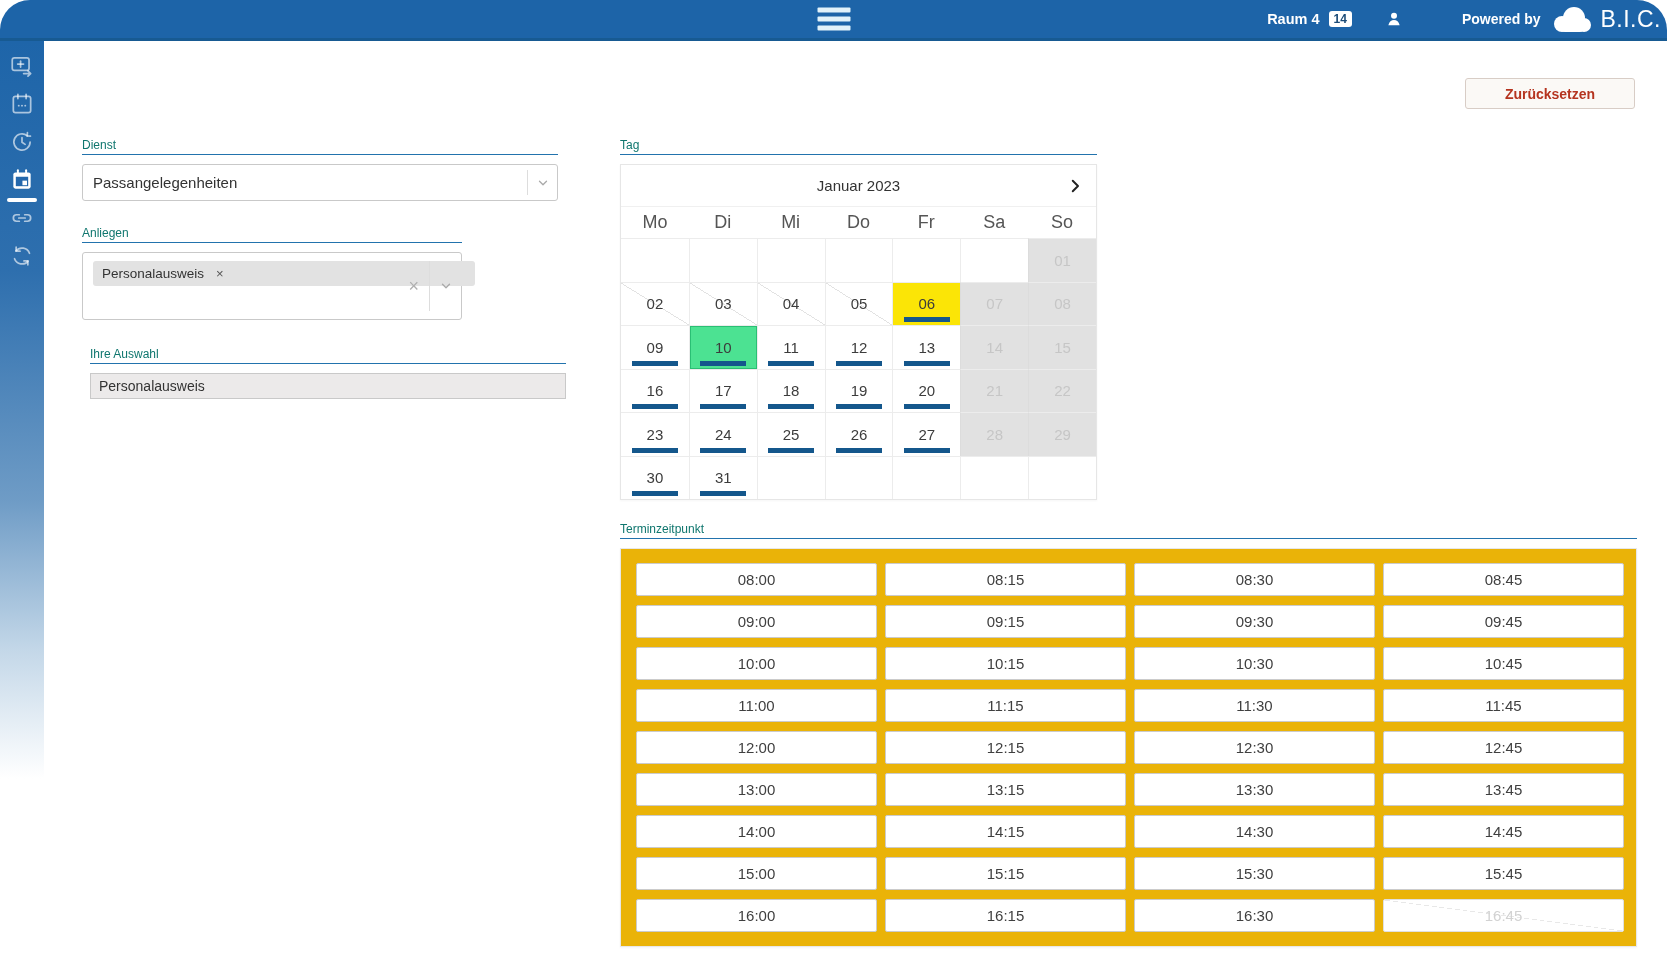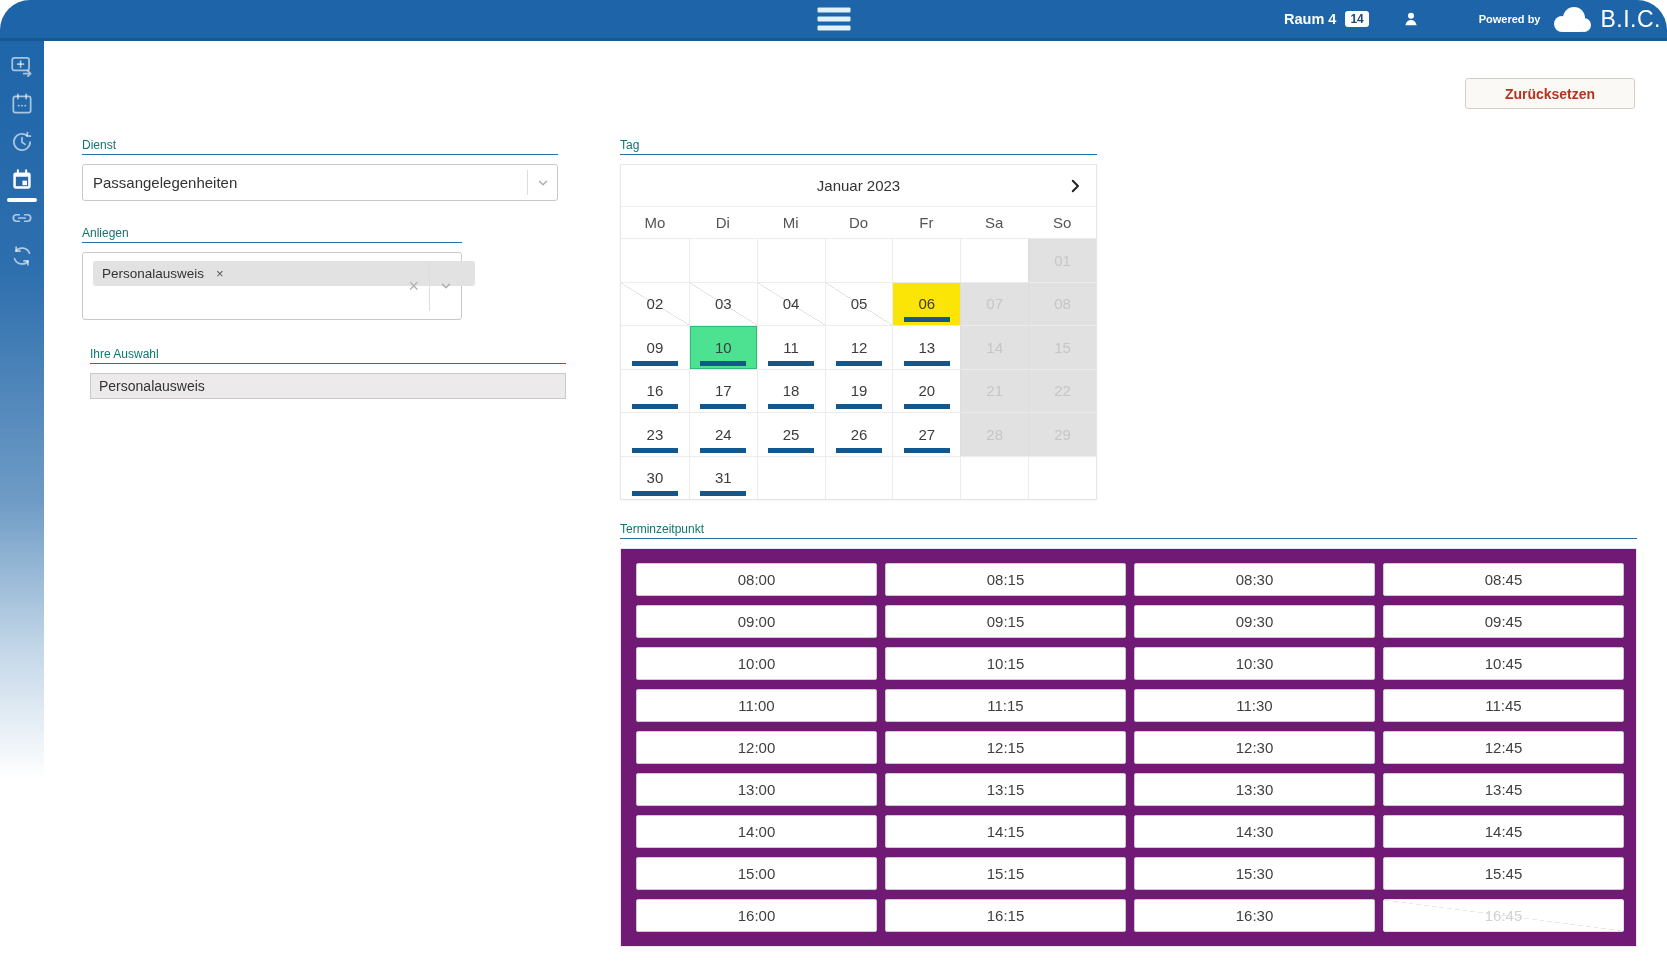--- a/index.html
+++ b/index.html
@@ -10,21 +10,21 @@
   .topbar { position:absolute; top:0; left:0; width:1667px; height:41px;
             background:#1d64a8; border-bottom:3px solid #175a92; z-index:5; }
   .hamburger { position:absolute; left:50%; top:50%; transform:translate(-50%,-50%);
                background:none; border:none; cursor:pointer; display:flex; flex-direction:column; gap:4px; }
   .hamburger span { display:block; width:33px; height:5px; background:#e2f2fa; border-radius:1px; }
   .topbar-right { position:absolute; right:6px; top:0; height:38px; display:flex; align-items:center; }
   .room-label { color:#fff; font-weight:bold; font-size:14.5px; }
   .room-badge { margin-left:9px; background:#fff; color:#1b4b77; font-weight:bold; font-size:12px;
                 padding:1px 5px; border-radius:3px; }
   .user-btn { margin-left:32px; background:none; border:none; cursor:pointer; display:flex; align-items:center; }
-  .powered-label { margin-left:30px; color:#fff; font-weight:bold; font-size:11px;padding-left:28px; }
+  .powered-label { margin-left:30px; color:#fff; font-weight:bold; font-size:14px;padding-left:28px; }
   .cloud-wrap { margin-left:8px; display:flex; align-items:center; }
   .brand-label { margin-left:6px; color:#fff; font-size:23px; letter-spacing:0.5px; }
 
   
   .sidebar { position:absolute; top:41px; left:0; width:44px; height:922px;
              background:linear-gradient(180deg,#1e65a9 0%,#2e6fae 25%,#6f9cc6 50%,#c3d7e8 66%,#ffffff 80%);
              display:flex; flex-direction:column; align-items:center; padding-top:12px; z-index:4; }
   .side-item { position:relative; width:26px; height:26px; margin-bottom:12px;
                color:rgba(255,255,255,0.62); cursor:pointer; }
   .side-item svg { width:26px; height:26px; display:block; }
@@ -68,38 +68,38 @@
                     border:1px solid #c9c9c9; font-size:14px; color:#333; padding-left:8px; }
 
   
   .cal-panel { margin-top:9px; border:1px solid #e6e6e6; background:#fff; box-shadow:0 1px 2px rgba(0,0,0,0.04); }
   .cal-header { position:relative; height:42px; display:flex; align-items:center; justify-content:center;
                 font-size:15px; color:#333; border-bottom:1px solid #f0f0f0; }
   .cal-next { position:absolute; right:12px; top:50%; transform:translateY(-50%);
               background:none; border:none; cursor:pointer; color:#222; display:flex; }
   .cal-next svg { width:18px; height:18px; }
   .weekday-row { display:grid; grid-template-columns:repeat(7,1fr); height:31px; align-items:center; }
-  .weekday { text-align:center; color:#555; font-size:15px; }
+  .weekday { text-align:center; color:#555; font-size:18px; }
   .calendar-grid { display:grid; grid-template-columns:repeat(7,1fr); grid-auto-rows:43.5px; }
   .cal-cell { position:relative; border-top:1px solid #ececec; border-left:1px solid #ececec;
               display:flex; align-items:center; justify-content:center; background:#fff; }
   .cal-cell:nth-child(7n+1) { border-left:none; }
   .day-num { font-size:15px; color:#3c3c3c; }
   .cal-cell.blocked { background:#e1e1e1; border-left-color:#dcdcdc; }
   .cal-cell.blocked .day-num { color:#c6c6c6; }
   .cal-cell.crossed { background-image:linear-gradient(to top right,
       transparent 49.4%, #e2e2e2 49.4%, #e2e2e2 50.6%, transparent 50.6%); }
   .cal-cell.available { cursor:pointer;justify-content:center; }
   .cal-cell.selected-yellow { background:#fbe506; cursor:pointer; }
   .cal-cell.selected-green { background:#4ce292; box-shadow:inset 0 0 0 1px #2abf74; cursor:pointer; }
   .day-bar { position:absolute; bottom:3px; left:50%; transform:translateX(-50%);
              width:46px; height:5px; background:#14578c; }
 
   
-  .time-panel { margin-top:9px; width:1017px; height:399px; border:1px solid #e8e8e8; background:#701a75;
+  .time-panel { margin-top:9px; width:1017px; height:399px; border:1px solid #e8e8e8; background:#eab308;
                 padding:14px 14px 4px 15px; box-shadow:0 1px 2px rgba(0,0,0,0.04); }
   .time-grid { display:grid; grid-template-columns:repeat(4,241px); column-gap:8px; row-gap:9px; }
   .time-slot { height:33px; line-height:31px; text-align:center; border:1px solid #cbcbcb; border-radius:2px;
                font-size:15px; color:#3f3f3f; background:#fff; cursor:pointer; }
   .time-slot.disabled { color:#d2d2d2; border-color:#e0e0e0; cursor:default;
       background-image:linear-gradient(to top right,
       transparent 49.5%, #e8e8e8 49.5%, #e8e8e8 50.5%, transparent 50.5%); }
 </style>
 </head>
 <body>

